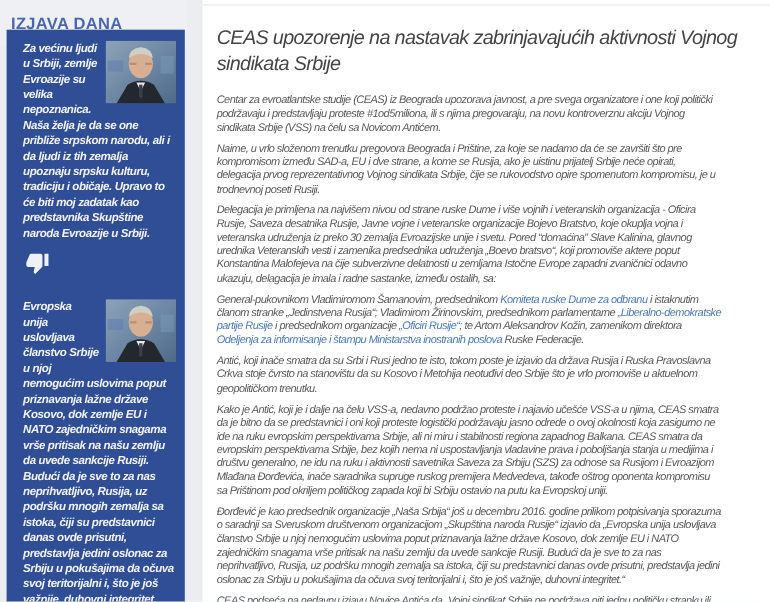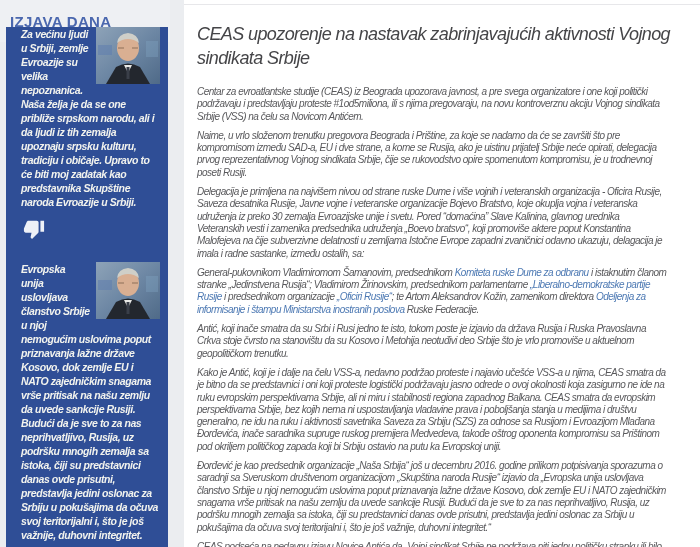--- a/index.html
+++ b/index.html
@@ -14,21 +14,21 @@
   
   .sidebar { position:absolute; left:0; top:0; width:170px; height:547px; }
   .sidebar-header {
     height:42px; display:flex; align-items:center; padding-left:10px;
     background:#eef0f3; color:var(--header-blue,#4a67ae);
     font-weight:bold; font-size:15px; letter-spacing:.3px;
   }
   .quote-panel {
     position:absolute; left:6px; right:2px; top:27px; bottom:0;
     background:var(--sidebar-bg,#2f4e96);
-    padding:0 8px 0 15px; overflow:hidden;
+    padding:10px 8px 0 15px; overflow:hidden;
   }
   .quote-block { color:#f3f4f0; }
   .quote-block.second { margin-top:20px; }
   .portrait {
     float:right; width:64px; height:57px; margin:0 0 4px 6px; display:block;
   }
   .quote-text {
     font-style:italic; font-weight:bold;
     font-size:10.5px; line-height:14px; letter-spacing:-0.4px;
     color:#f2f3ee;
@@ -50,21 +50,21 @@
     background:#e7e7ea;
   }
   h1.article-title {
     margin:6px 0 16px 0; max-width:500px;
     font-size:18px; font-weight:normal; letter-spacing:-0.6px;
     line-height:24px; color:#454548;
   }
   .byline { font-size:10px; color:#aeaeb0; letter-spacing:-0.2px; margin:0 0 16px 0; }
   .article-body { max-width:503px; }
   .para {
-    margin:0 4px 7px 0; font-size:10px; letter-spacing:-0.5px;
+    margin:0 16px 7px 0; font-size:10px; letter-spacing:-0.5px;
     line-height:12.3px; color:#59595c;
   }
   .inline-link { color:var(--link-blue,#4d79b3); text-decoration:none; cursor:pointer; }
 </style>
 </head>
 <body>
 
 <div class="page">
 
   <aside class="sidebar">

